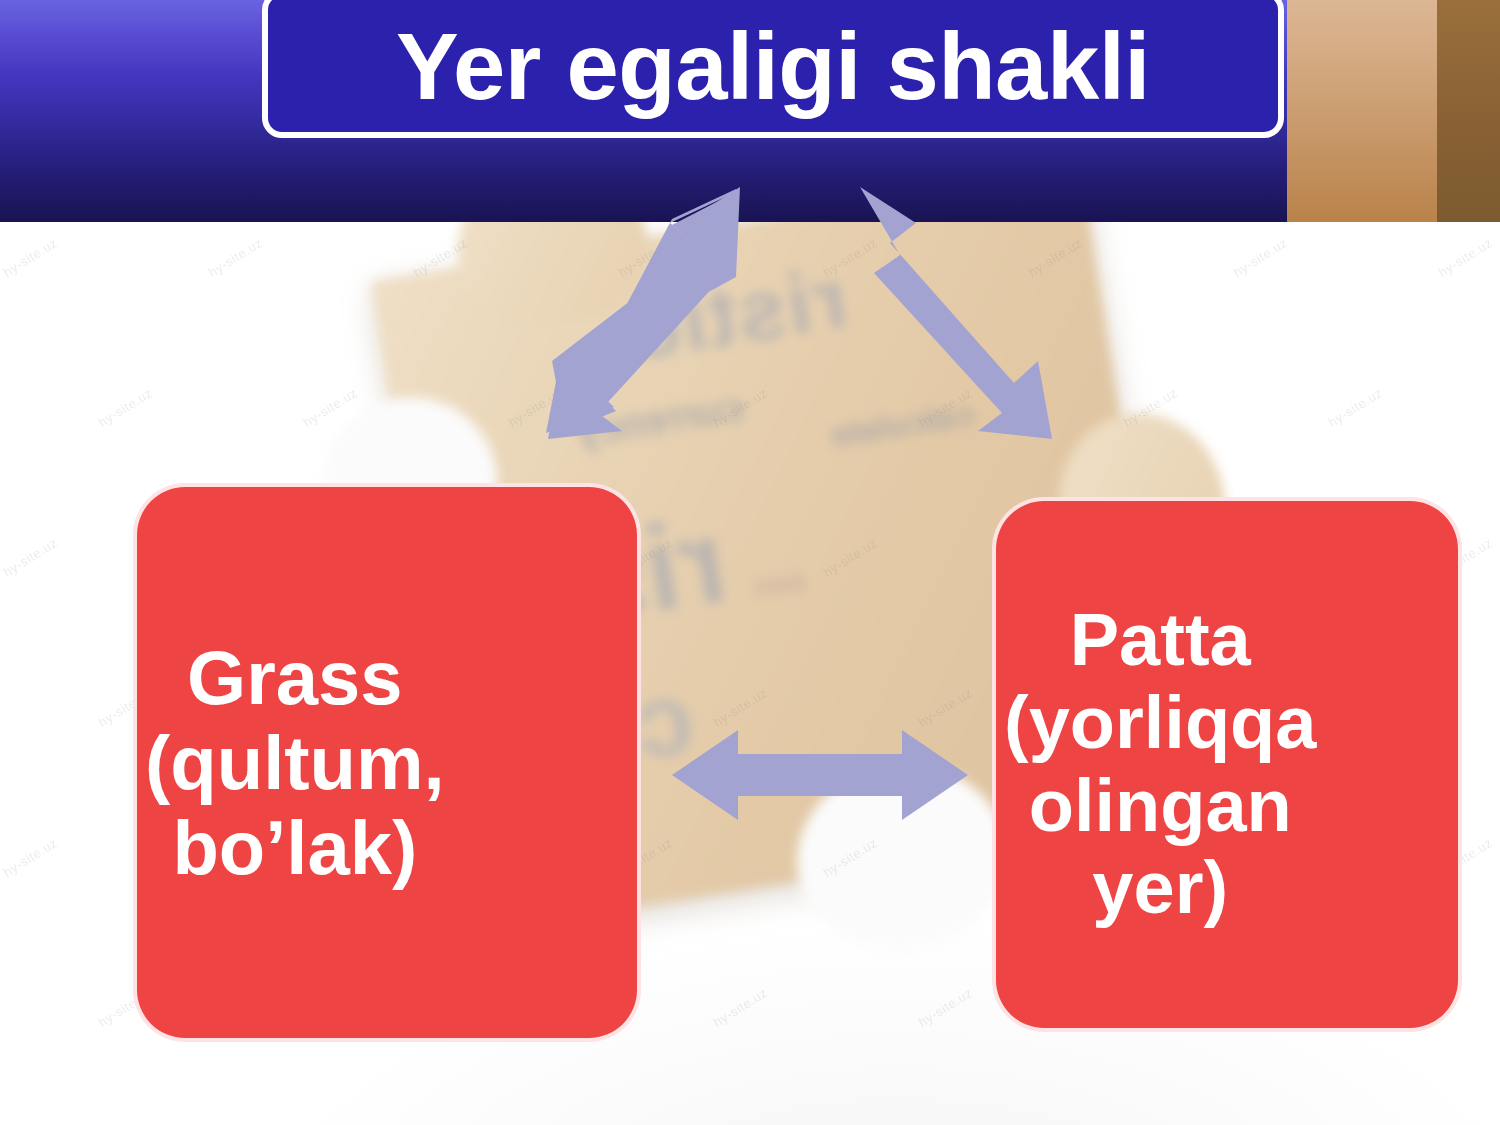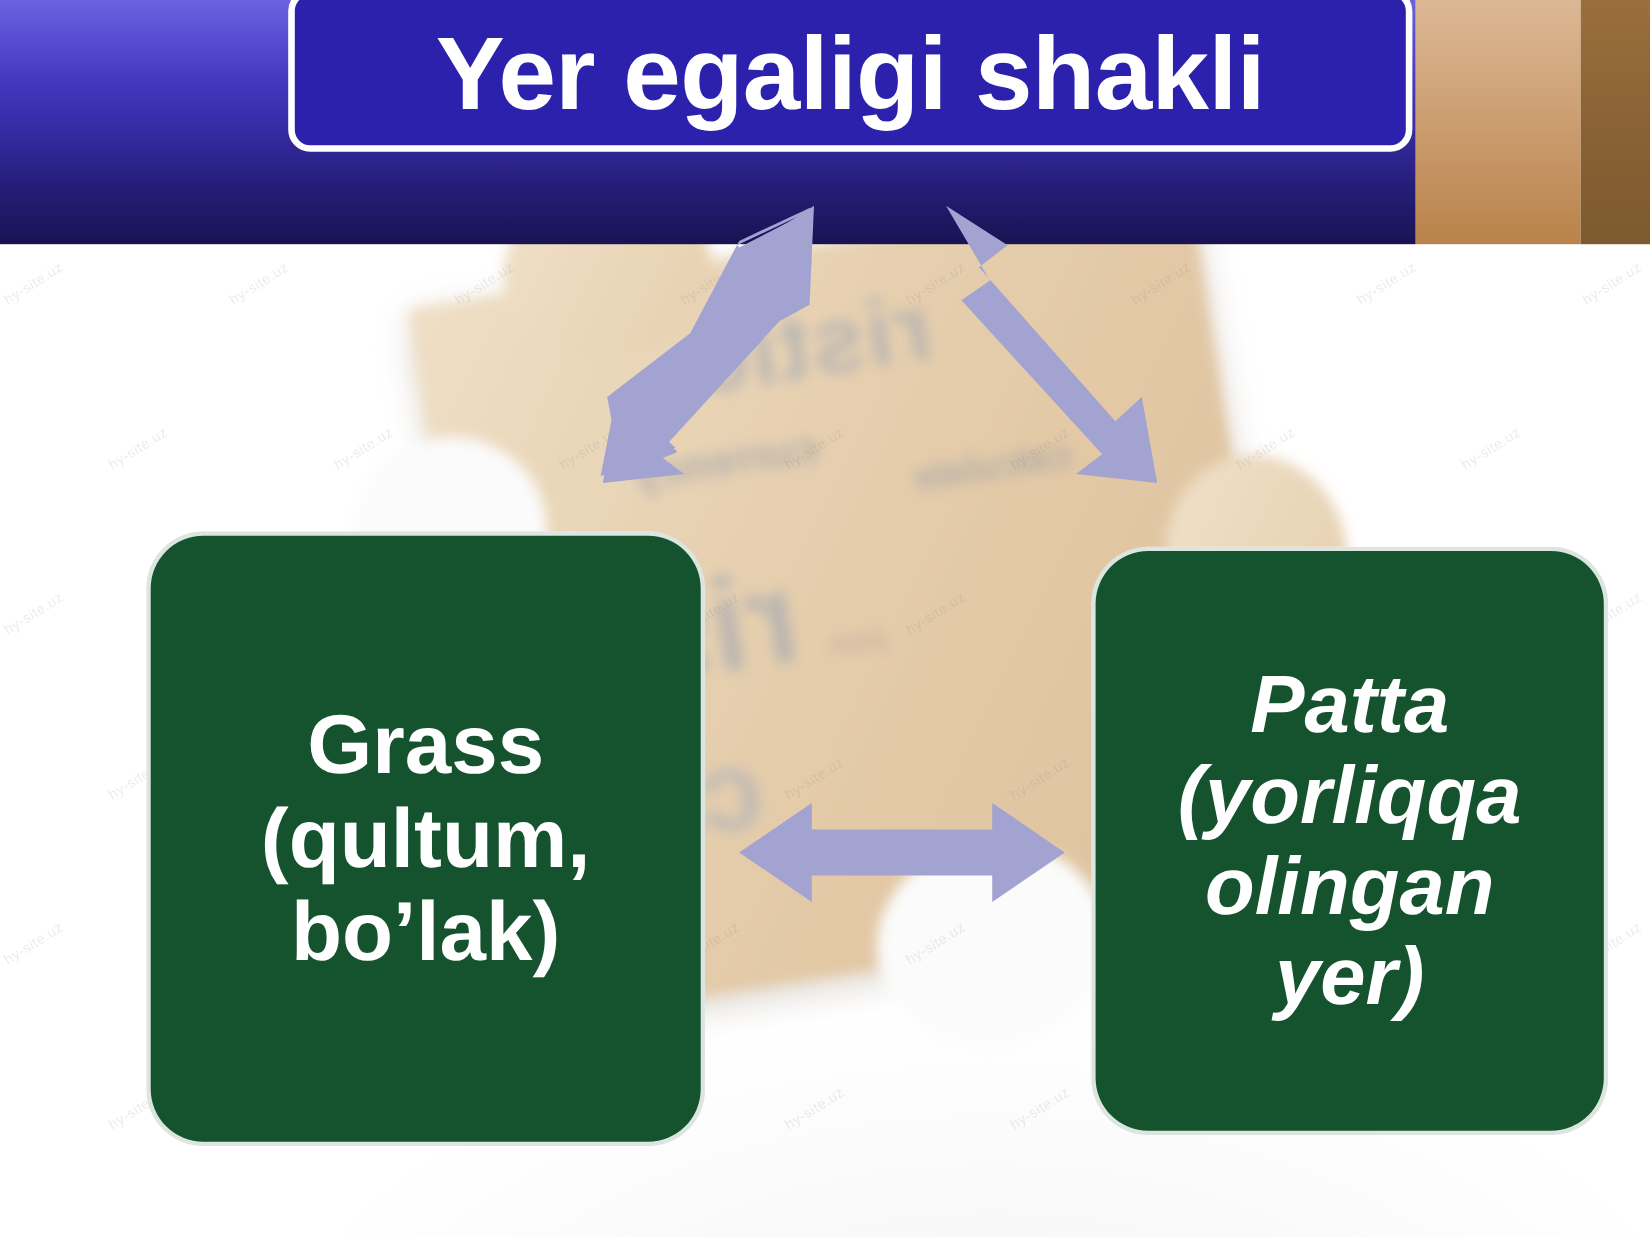--- a/index.html
+++ b/index.html
@@ -158,25 +158,24 @@
     font-weight: bold;
     line-height: 1;
     letter-spacing: -0.5px;
     text-align: center;
     padding-top: 6px;
   }
 
   
   .content-box {
     position: absolute;
-    background: #14532d;
+    background: #ef4444;
     border-radius: 52px;
     display: flex;
     align-items: center;
-    justify-content: center;
     box-sizing: border-box;
   }
   .box-left {
     left: 133px;
     top: 483px;
     width: 508px;
     height: 559px;
     border: 4px solid rgba(255,255,255,0.85);
   }
   .box-right {
@@ -188,21 +187,21 @@
   }
   .box-text {
     color: #ffffff;
     font-weight: bold;
     text-align: center;
     line-height: 1.12;
     white-space: pre-line;
     padding: 0 8px;
   }
   .box-left .box-text  { font-size: 76px; }
-  .box-right .box-text { font-size: 74px; font-style: italic; }
+  .box-right .box-text { font-size: 74px; }
 
   
   .arrow-svg {
     position: absolute;
     overflow: visible;
     pointer-events: none;
   }
   .arrow-shape { fill: #a3a3d2; }
 
   .arrow-left-diag  { left: 540px; top: 185px; width: 230px; height: 260px; }

